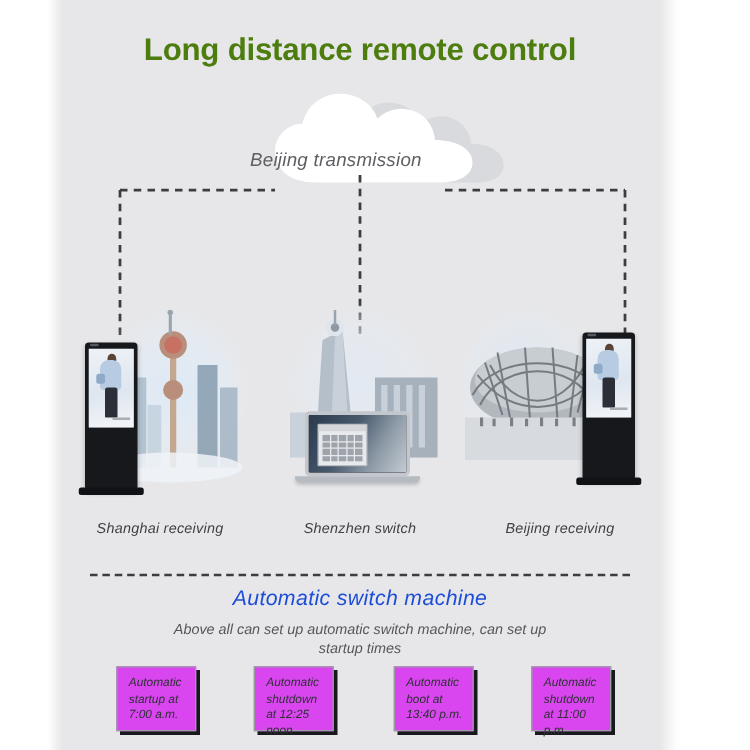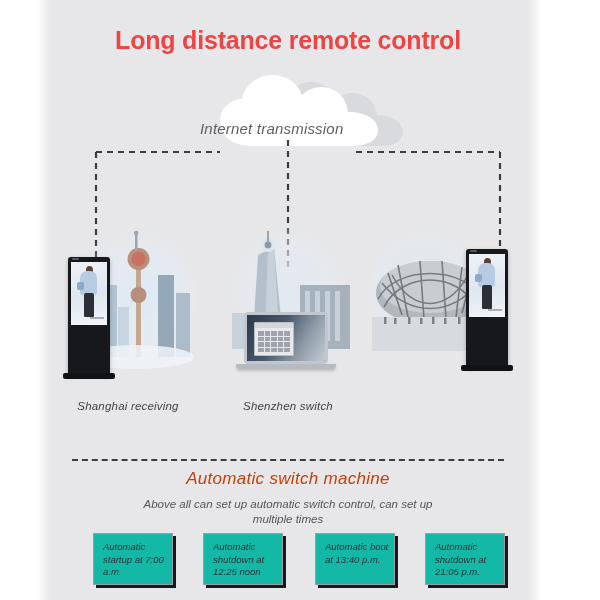--- a/index.html
+++ b/index.html
@@ -32,21 +32,21 @@
     background:linear-gradient(to left,#e7e7e9,#ffffff);
   }
 
   
   .title{
     position:absolute;
     left:48px;top:26px;width:480px;
     text-align:center;
     font-size:25px;
     font-weight:bold;
-    color:#ef4444;
+    color:#4d7c0f;
     letter-spacing:-.2px;
   }
 
   
   .cloud-wrap{position:absolute;left:215px;top:72px;width:215px;height:82px;}
   .cloud-shadow{
     position:absolute;left:46px;top:8px;width:160px;height:70px;
     opacity:.42;
   }
   .cloud-main{position:absolute;left:0;top:0;width:180px;height:78px;}
@@ -57,21 +57,21 @@
     font-style:italic;
     color:#5d5f63;
     letter-spacing:.2px;
     white-space:nowrap;
   }
 
   
   .conn{position:absolute;left:48px;top:140px;width:480px;height:160px;}
 
   
-  .cols{position:absolute;left:48px;top:217px;width:480px;height:195px;}
+  .cols{position:absolute;left:48px;top:234px;width:480px;height:195px;}
   .col{position:absolute;top:0;width:160px;height:195px;}
   .col-a{left:0px;}
   .col-b{left:160px;}
   .col-c{left:320px;}
   .col-label{
     position:absolute;bottom:0;left:0;width:160px;
     text-align:center;
     font-size:11.5px;font-style:italic;color:#3f4146;
     letter-spacing:.2px;
   }
@@ -160,33 +160,33 @@
   }
 
   
   .divider{
     position:absolute;left:72px;top:459px;width:432px;height:0;
     border-top:2px dashed #3b3d42;
   }
   .sw-title{
     position:absolute;left:48px;top:469px;width:480px;
     text-align:center;font-size:17px;font-style:italic;
-    color:#c2410c;letter-spacing:.3px;
+    color:#1d4ed8;letter-spacing:.3px;
   }
   .sw-sub{
     position:absolute;left:138px;top:497px;width:300px;
     text-align:center;font-size:11.5px;font-style:italic;
     color:#54565b;line-height:15px;
   }
   .boxes{
     position:absolute;left:93px;top:533px;width:440px;height:56px;
   }
   .box{
-    position:absolute;top:0;width:80px;height:52px;
-    background:#14b8a6;
+    position:absolute;top:0;width:64px;height:52px;
+    background:#d946ef;
     border:1px solid #9b9ea4;
     box-shadow:3px 3px 0 0 #17191d;
     box-sizing:border-box;
   }
   .box .bx{
     position:absolute;left:9px;top:7px;right:4px;
     font-size:9.5px;font-style:italic;color:#2f3136;line-height:12.6px;
     text-align:left;
   }
   .b1{left:0px;}
@@ -210,21 +210,21 @@
       <path d="M34 66 C14 66 4 56 4 44 C4 33 13 24 24 24 C26 11 37 2 50 2
                C62 2 72 9 76 19 C80 15 86 13 92 13 C105 13 115 23 116 35
                C131 35 142 42 142 52 C142 62 132 66 120 66 Z" fill="#c8c9cd"></path>
     </svg>
     <svg class="cloud-main" viewBox="0 0 180 78">
       <path d="M38 74 C16 74 5 63 5 49 C5 37 15 27 27 27 C30 13 42 3 57 3
                C71 3 83 11 87 23 C92 18 99 15 106 15 C121 15 132 26 133 40
                C150 40 163 47 163 58 C163 69 151 74 137 74 Z" fill="#ffffff"></path>
     </svg>
   </div>
-  <div class="cloud-label">Internet transmission</div>
+  <div class="cloud-label">Beijing transmission</div>
 
   <svg class="conn" viewBox="0 0 480 160">
     <g stroke="#3b3d42" stroke-width="2.2" stroke-dasharray="6 5" fill="none">
 
       <path d="M48 12 L172 12"></path>
       <path d="M48 12 L48 128"></path>
 
       <path d="M240 0 L240 128"></path>
 
       <path d="M308 12 L452 12"></path>
@@ -377,36 +377,37 @@
         <div class="screen">
           <div class="sky"></div>
           <div class="model-head"></div>
           <div class="model-top"></div>
           <div class="model-legs"></div>
           <div class="bag"></div>
           <div class="txt"></div>
         </div>
         <div class="base"></div>
       </div>
+      <div class="col-label">Beijing receiving</div>
     </div>
 
   </div>
 
   <div class="divider"></div>
   <div class="sw-title">Automatic switch machine</div>
-  <div class="sw-sub">Above all can set up automatic switch control, can set up multiple times</div>
+  <div class="sw-sub">Above all can set up automatic switch machine, can set up startup times</div>
 
   <div class="boxes">
     <div class="box b1">
       <div class="bx">Automatic startup at 7:00 a.m.</div>
     </div>
     <div class="box b2">
       <div class="bx">Automatic shutdown at 12:25 noon</div>
     </div>
     <div class="box b3">
       <div class="bx">Automatic boot at 13:40 p.m.</div>
     </div>
     <div class="box b4">
-      <div class="bx">Automatic shutdown at 21:05 p.m.</div>
+      <div class="bx">Automatic shutdown at 11:00 p.m.</div>
     </div>
   </div>
 
 </div>
 
 </body></html>

